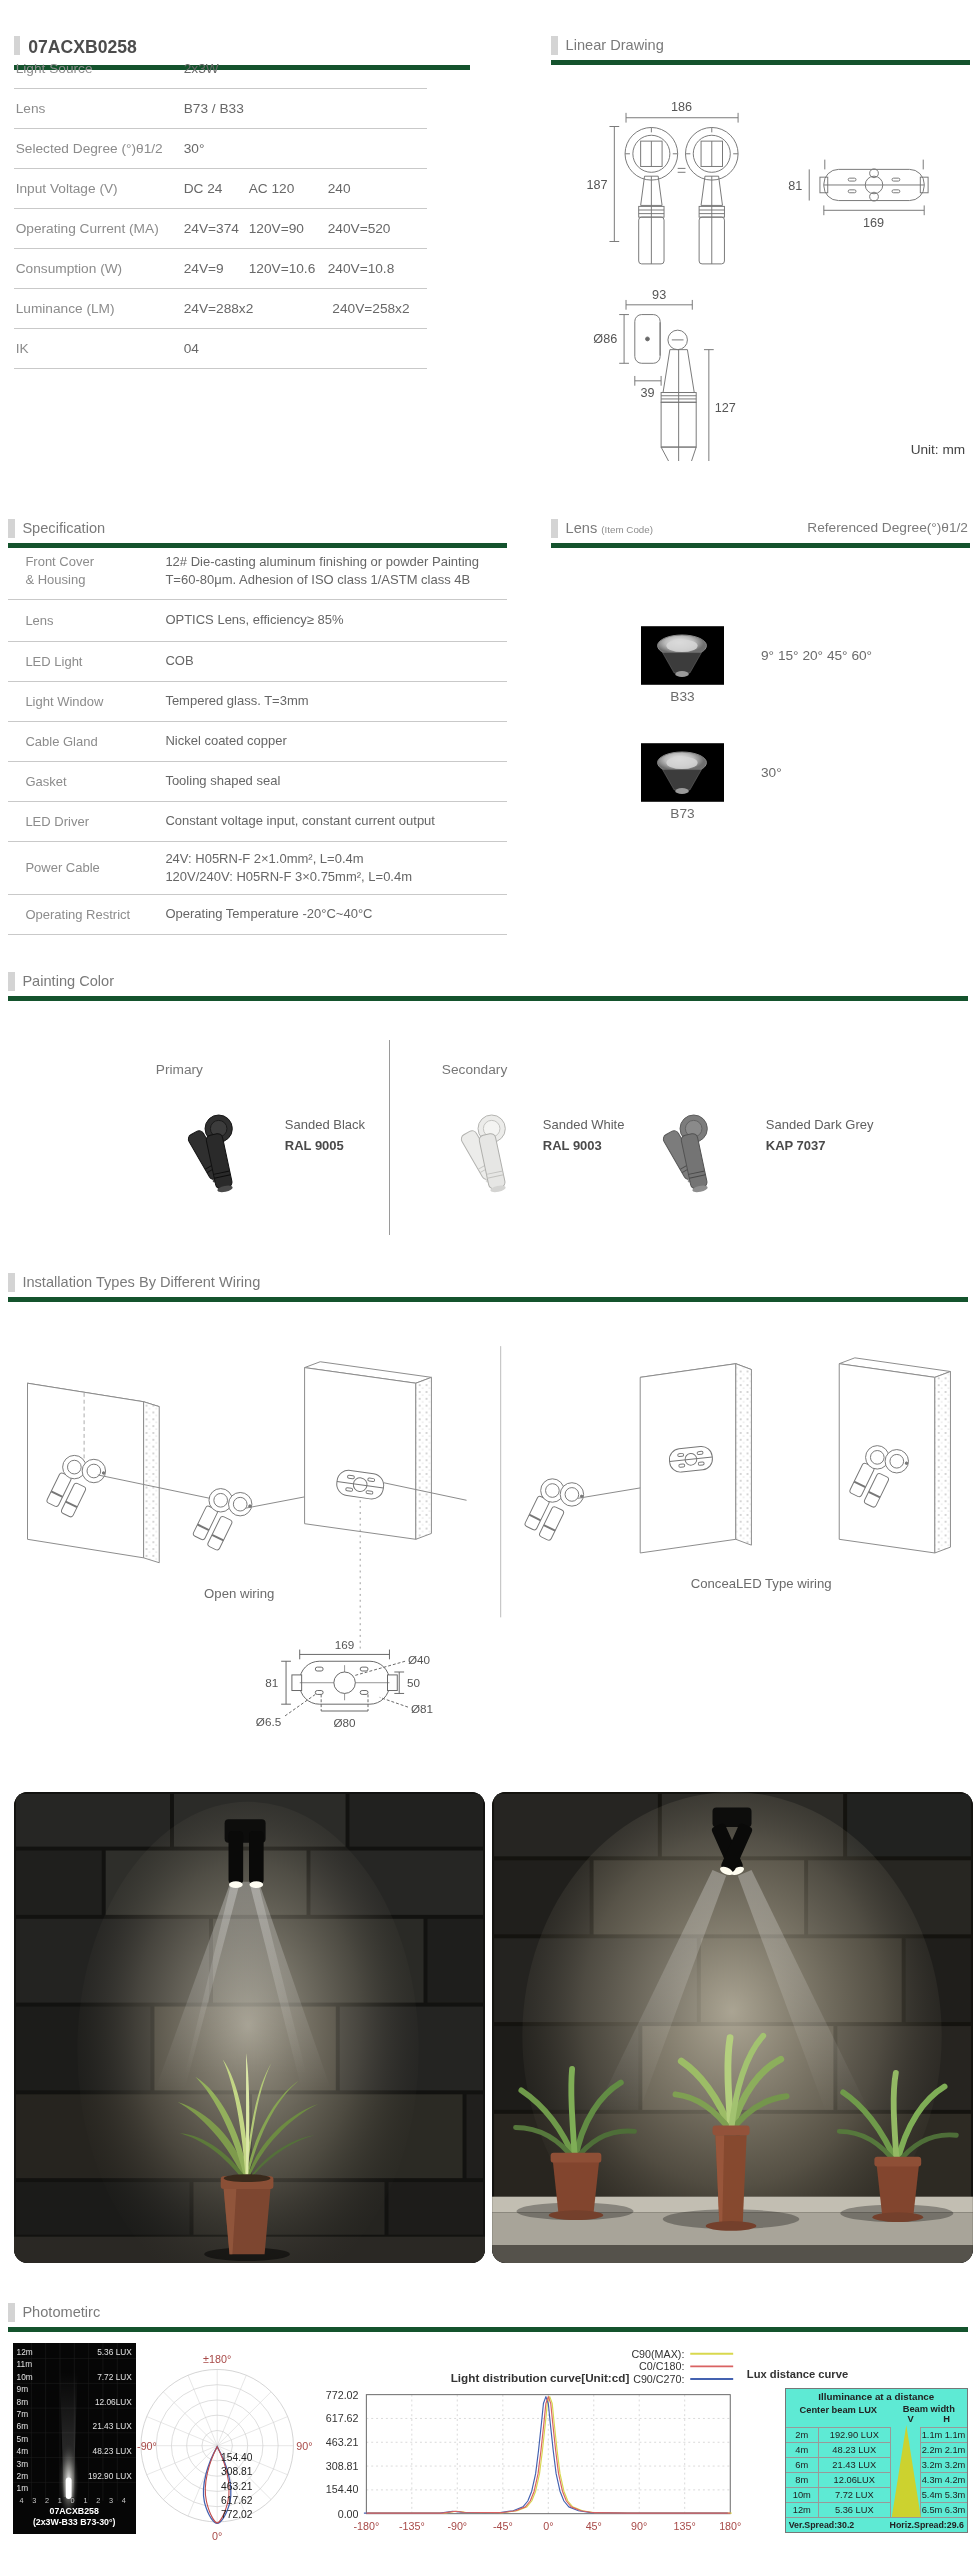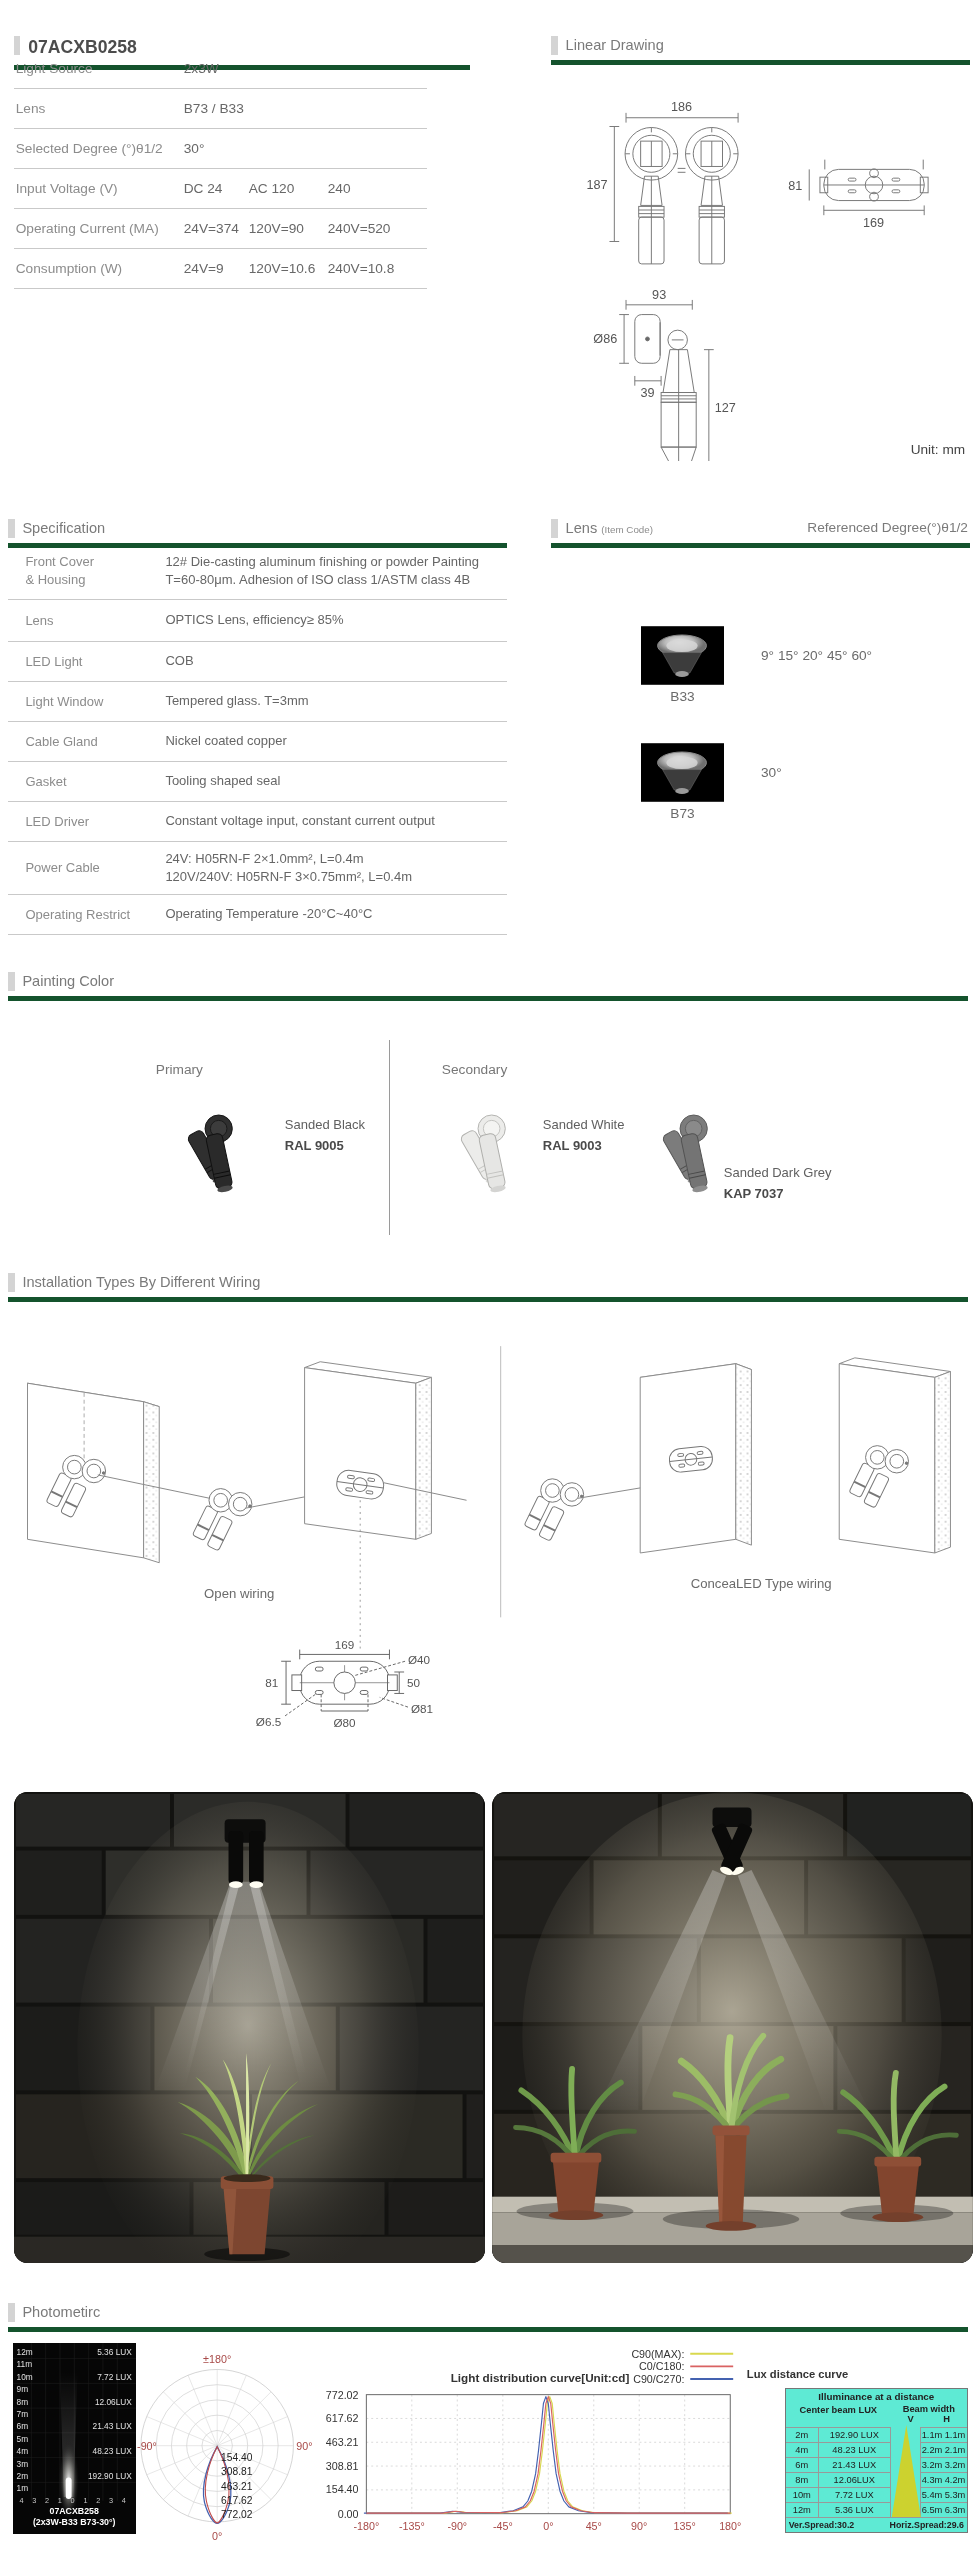--- a/index.html
+++ b/index.html
@@ -78,20 +78,28 @@
       <div class="pvals"><span class="pv pv0">DC 24</span><span class="pv pv1">AC 120</span><span class="pv">240</span></div>
     </div>
   <div class="prow">
       <div class="plabel">Operating Current (MA)</div>
       <div class="pvals"><span class="pv pv0">24V=374</span><span class="pv pv1">120V=90</span><span class="pv">240V=520</span></div>
     </div>
   <div class="prow">
       <div class="plabel">Consumption (W)</div>
       <div class="pvals"><span class="pv pv0">24V=9</span><span class="pv pv1">120V=10.6</span><span class="pv">240V=10.8</span></div>
     </div>
+  <div class="prow">
+      <div class="plabel">Luminance (LM)</div>
+      <div class="pvals"><span class="pv pv0">24V=288x2</span><span class="pv pv1"></span><span class="pv">240V=258x2</span></div>
+    </div>
+  <div class="prow">
+      <div class="plabel">IK</div>
+      <div class="pvals"><span class="pv pv0">04</span></div>
+    </div>
 </div>
 
 <div class="sechead" style="left:551px;top:35px;width:419px;"><span class="bar"></span><span>Linear Drawing</span></div>
 <svg class="abs" style="left:551px;top:59px;" width="419" height="402" viewBox="0 0 430 412">
   <g stroke="#777" stroke-width="1" fill="none">
 
     <line x1="77" y1="60" x2="192" y2="60"></line>
       <line x1="77" y1="55" x2="77" y2="65"></line>
       <line x1="192" y1="55" x2="192" y2="65"></line>
 
@@ -320,21 +328,21 @@
         <line x1="22" y1="70" x2="39" y2="70" stroke="#4e4e4e"></line>
         <ellipse cx="30.5" cy="81" rx="8" ry="3" fill="#969696"></ellipse>
       </g>
     <g transform="rotate(-12 48 34)">
         <rect x="40" y="30" width="17" height="56" rx="5" fill="#747474" stroke="#525252"></rect>
         <line x1="40" y1="70" x2="57" y2="70" stroke="#484848"></line>
         <line x1="40" y1="74" x2="57" y2="74" stroke="#484848"></line>
         <ellipse cx="48.5" cy="87" rx="8" ry="3" fill="#8e8e8e"></ellipse>
       </g>
   </svg>
-  <div class="paintname" style="left:716px;top:119px;margin-top:48px;"><span>Sanded Dark Grey</span><br><b>KAP 7037</b></div>
+  <div class="paintname" style="left:758px;top:119px;"><span>Sanded Dark Grey</span><br><b>KAP 7037</b></div>
 </div>
 
 <div class="sechead" style="left:7.8px;top:1272px;width:960px;"><span class="bar"></span><span>Installation Types By Different Wiring</span></div>
 <svg class="abs" style="left:7.8px;top:1307px;" width="960" height="449" viewBox="0 0 984 460">
   <defs>
     <pattern id="spk" width="7" height="7" patternUnits="userSpaceOnUse">
       <rect width="7" height="7" fill="#fff"></rect>
         <circle cx="2" cy="3" r="0.8" fill="#a0a0a0"></circle>
         <circle cx="5" cy="6" r="0.5" fill="#b5b5b5"></circle>
     </pattern>

